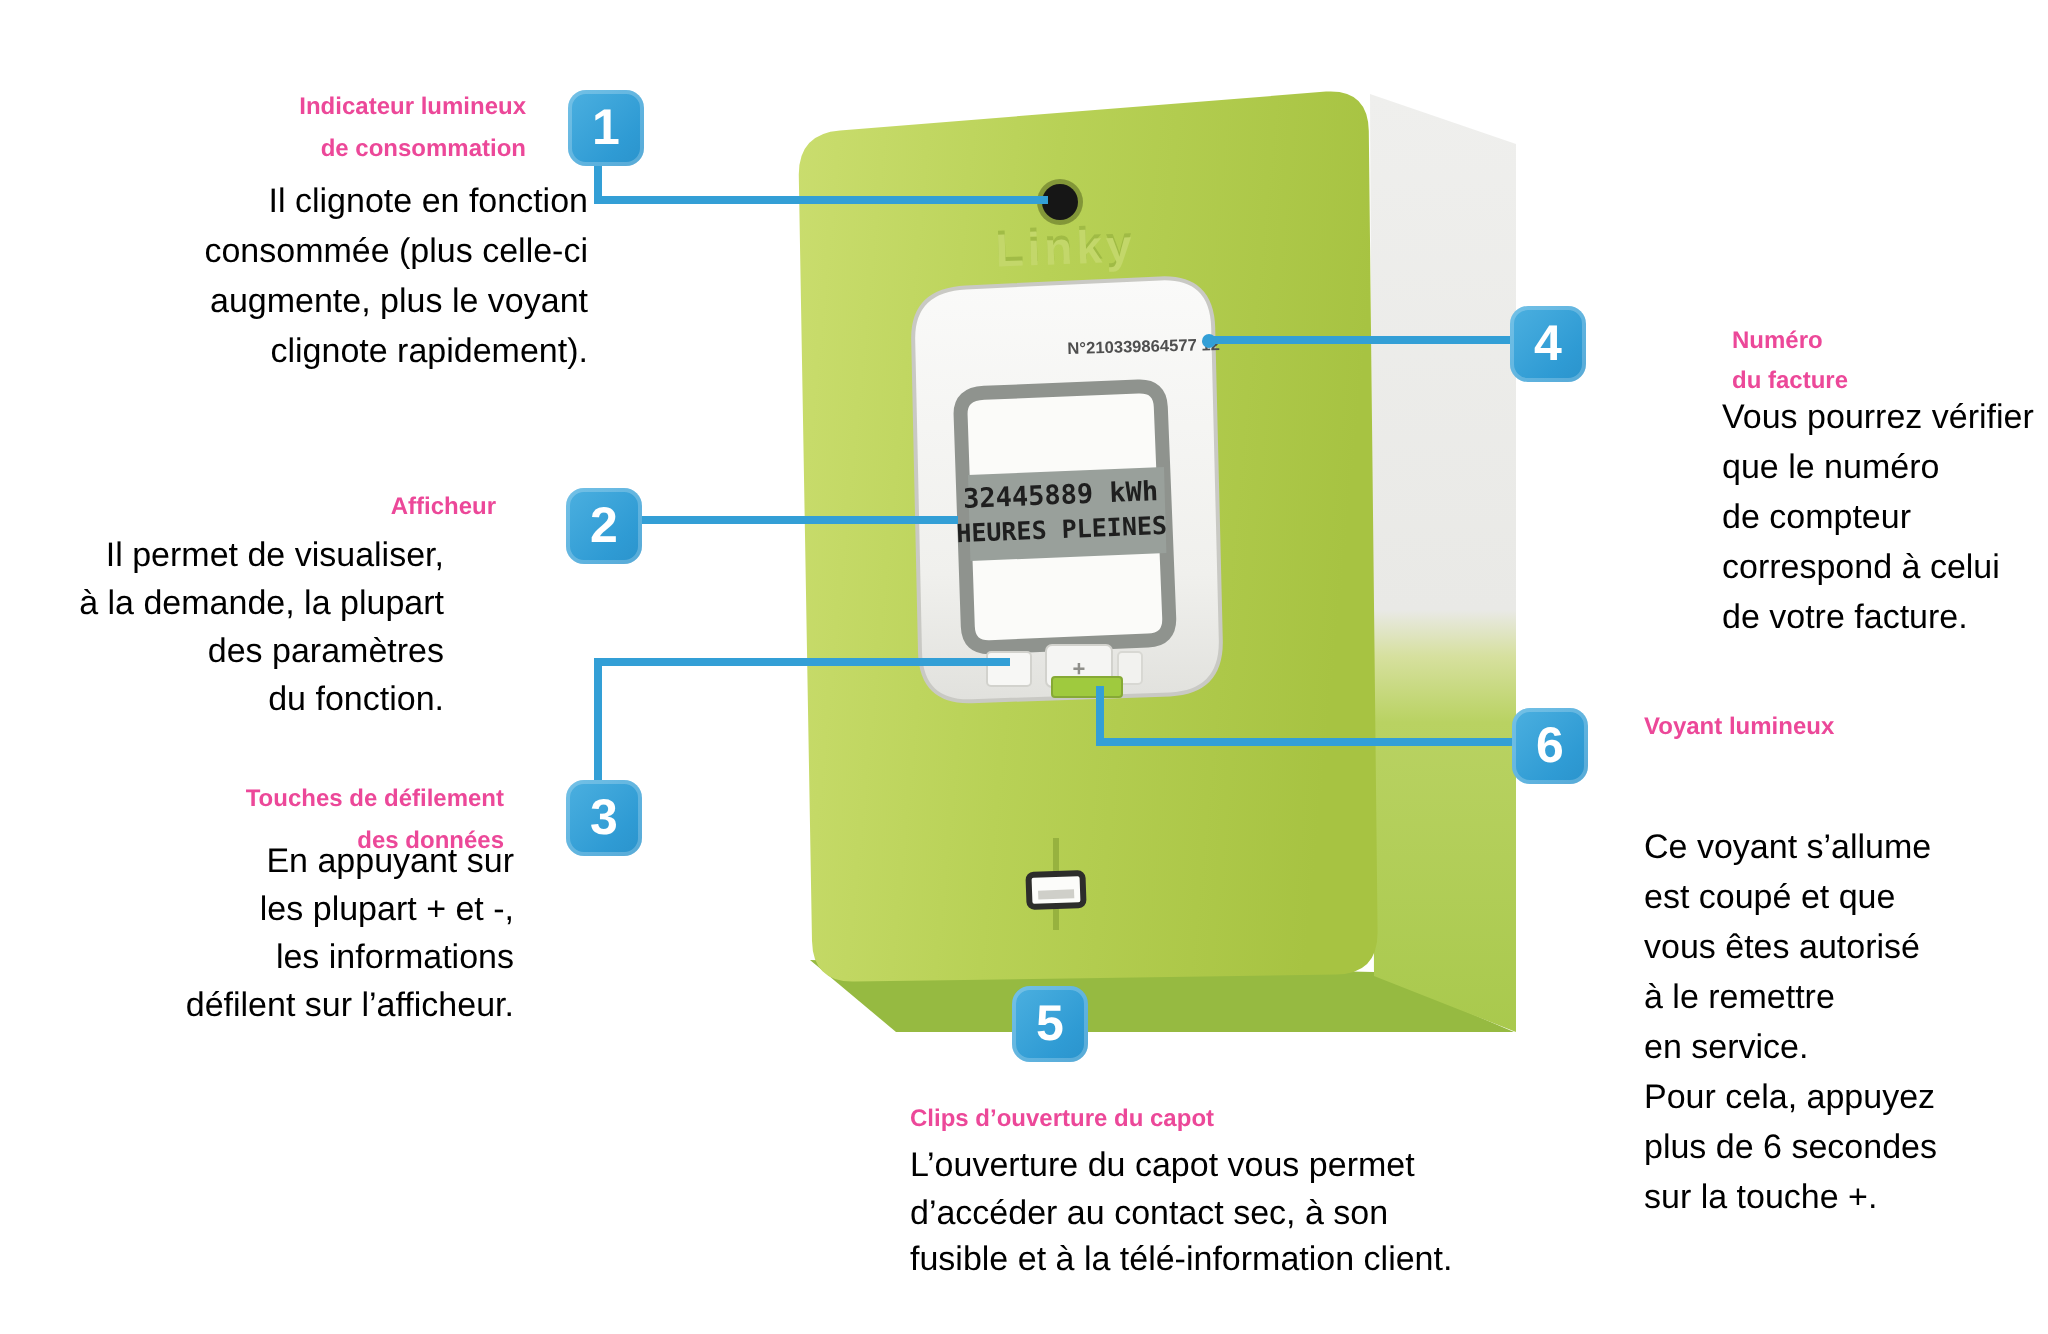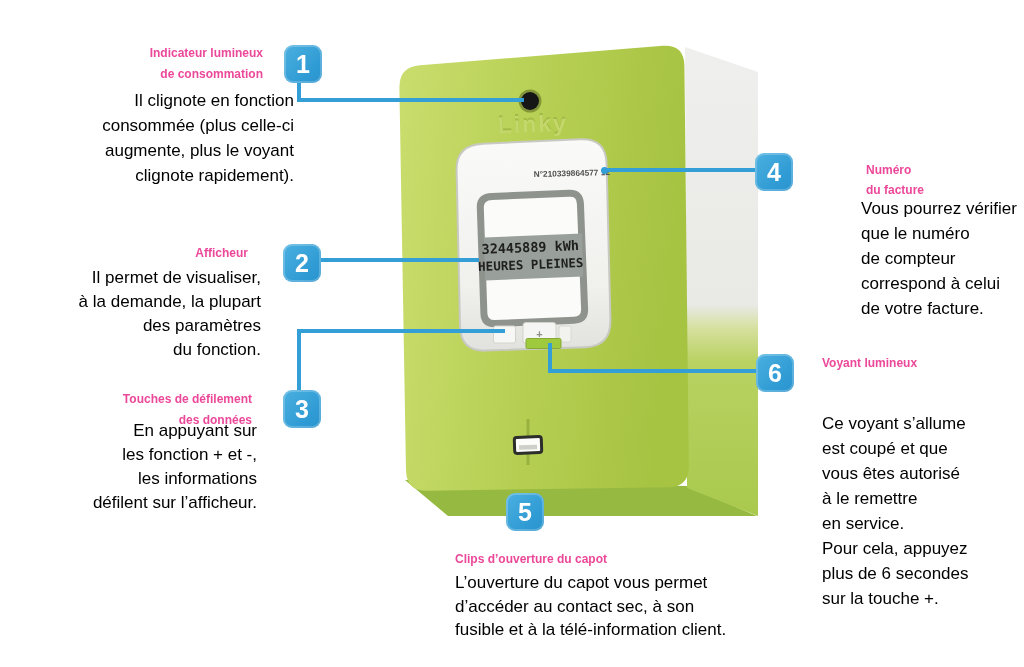--- a/index.html
+++ b/index.html
@@ -104,34 +104,34 @@
   <div class="co-body ra" style="right:730px;top:88px;">
     <div>Il clignote en fonction</div>
     <div>consommée (plus celle-ci</div>
     <div>augmente, plus le voyant</div>
     <div>clignote rapidement).</div>
   </div>
 
   <div class="co-title ra" style="right:776px;top:243px;">
     <div>Afficheur</div>
   </div>
-  <div class="co-body ra" style="right:763px;top:266px;line-height:24px;">
+  <div class="co-body ra" style="right:802px;top:266px;line-height:24px;">
     <div>Il permet de visualiser,</div>
     <div>à la demande, la plupart</div>
     <div>des paramètres</div>
     <div>du fonction.</div>
   </div>
 
   <div class="co-title ra" style="right:772px;top:389px;">
     <div>Touches de défilement</div>
     <div>des données</div>
   </div>
   <div class="co-body ra" style="right:767px;top:419px;line-height:24px;">
     <div>En appuyant sur</div>
-    <div>les fonction + et -,</div>
+    <div>les plupart + et -,</div>
     <div>les informations</div>
     <div>défilent sur l’afficheur.</div>
   </div>
 
   <div class="co-title" style="left:846px;top:160px;line-height:20px;margin-left:20px;">
     <div>Numéro</div>
     <div>du facture</div>
   </div>
   <div class="co-body" style="left:822px;top:196px;margin-left:39px;">
     <div>Vous pourrez vérifier</div>

